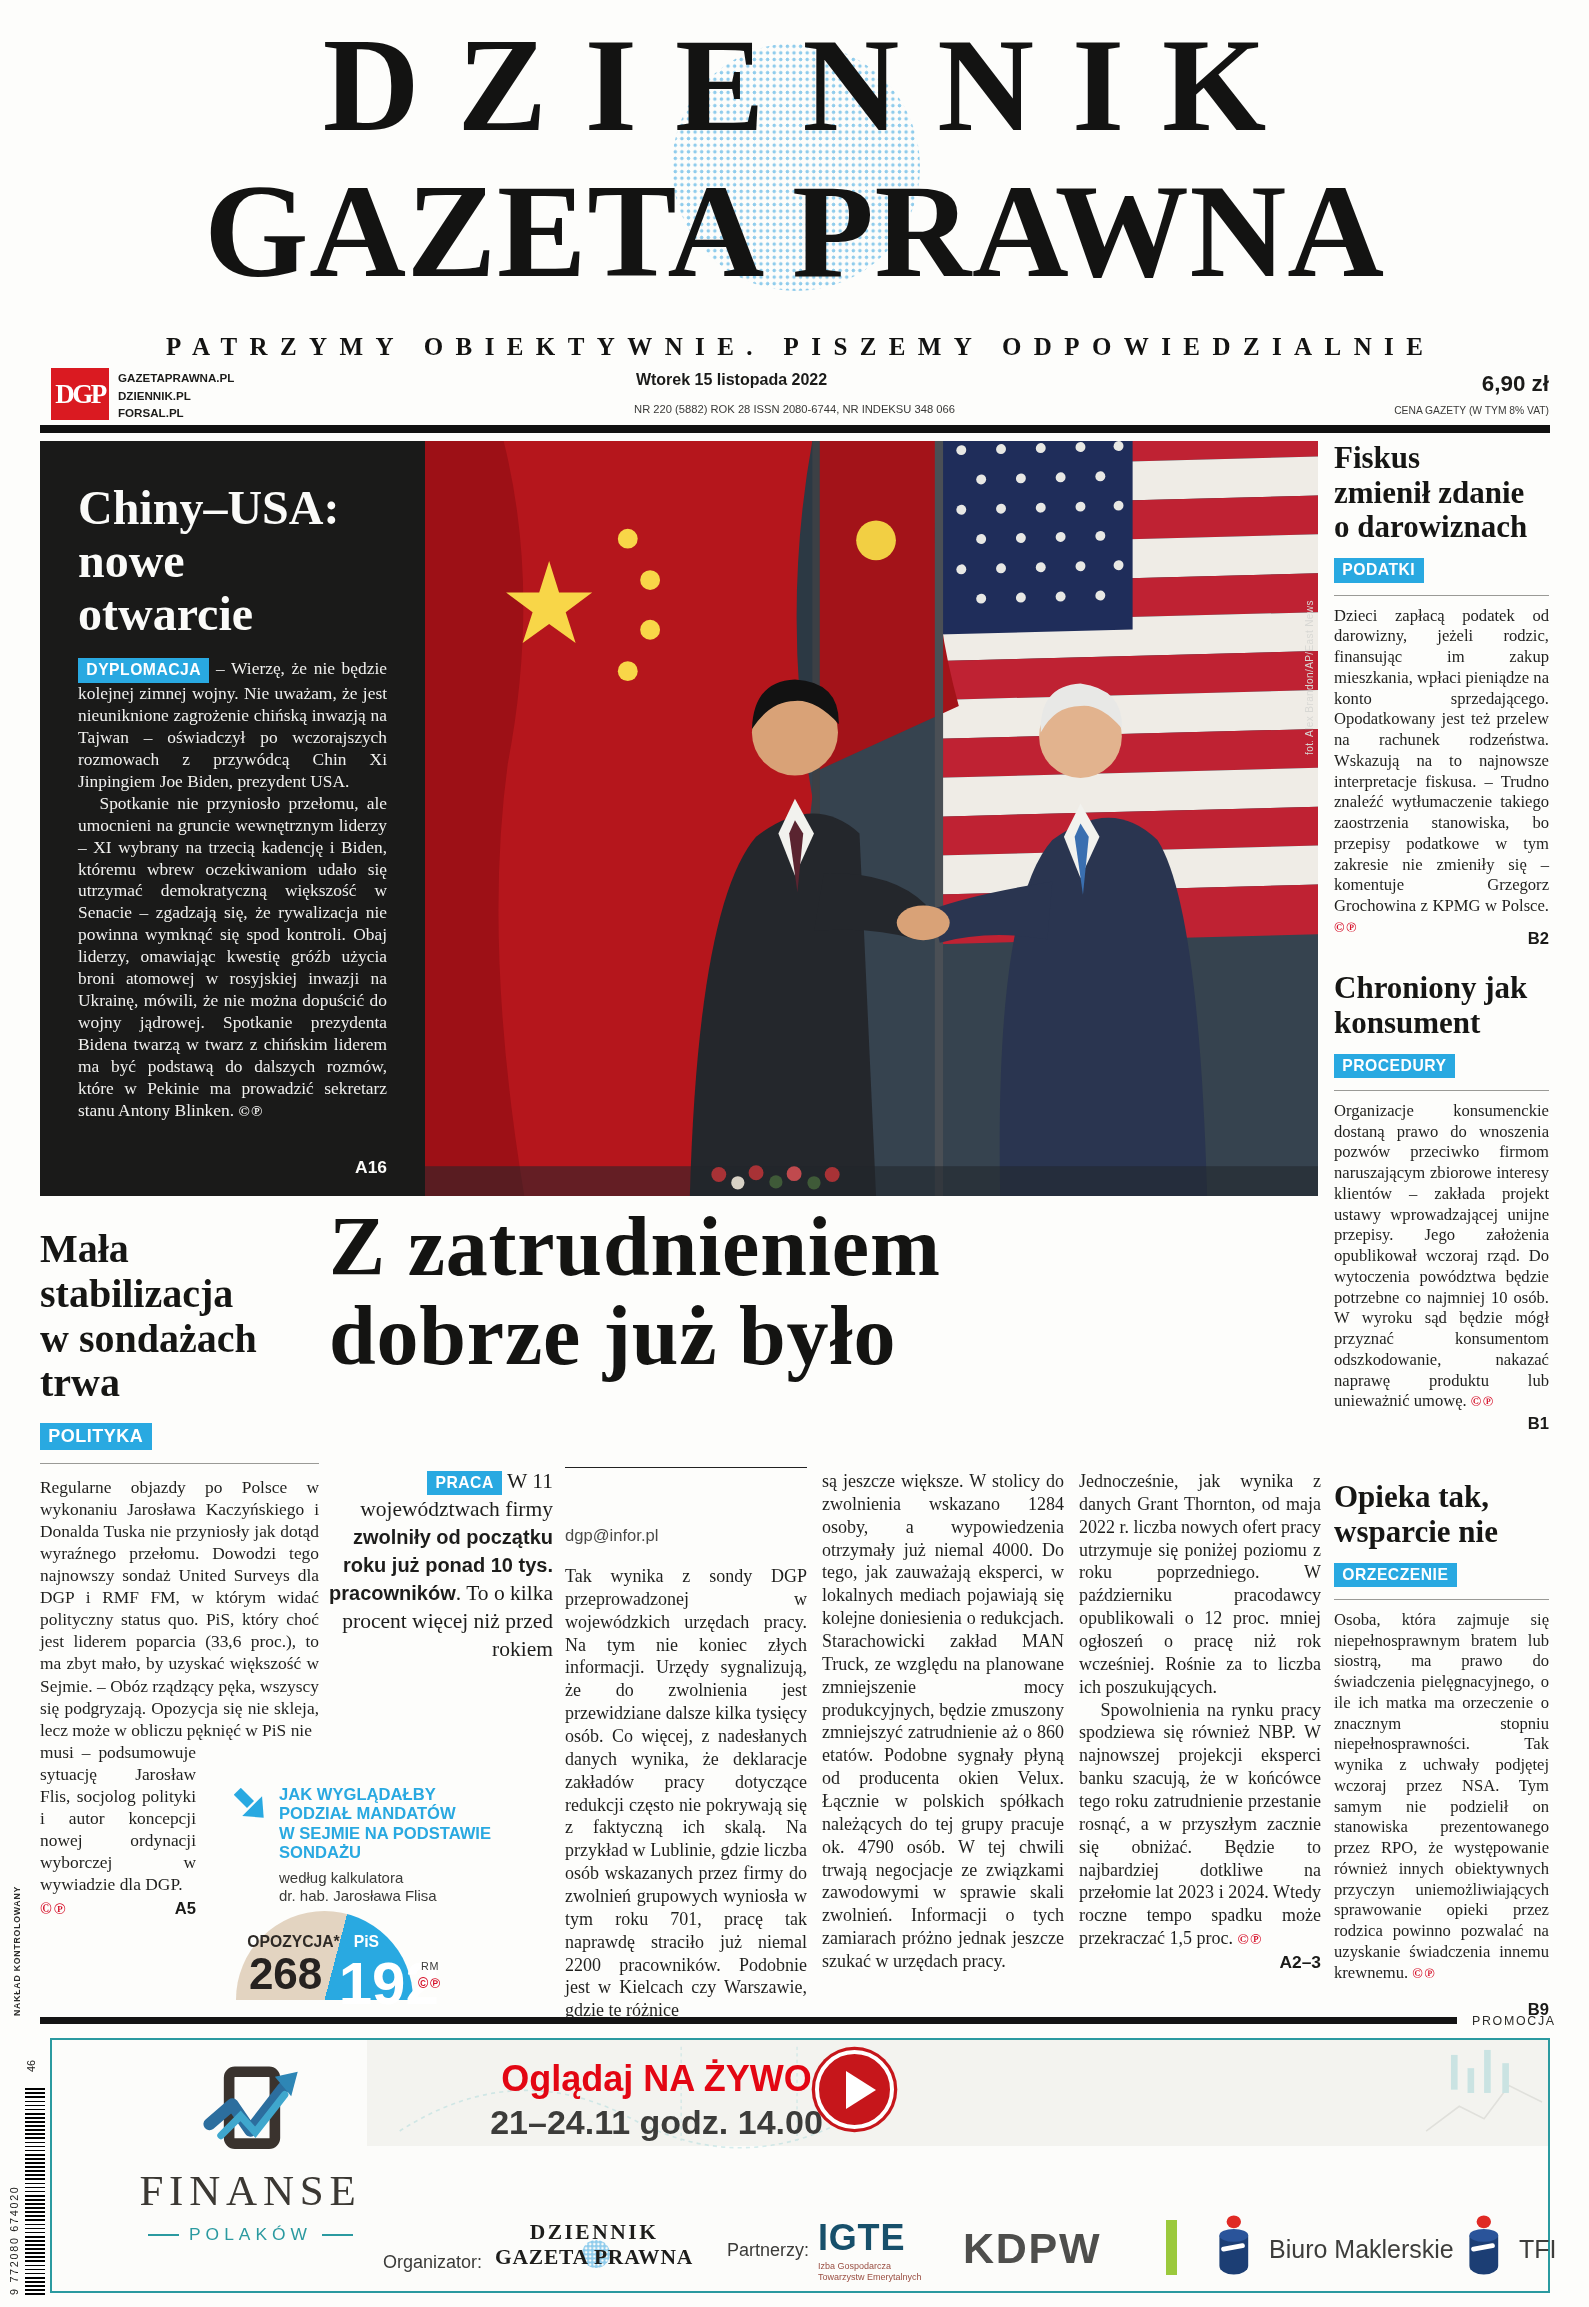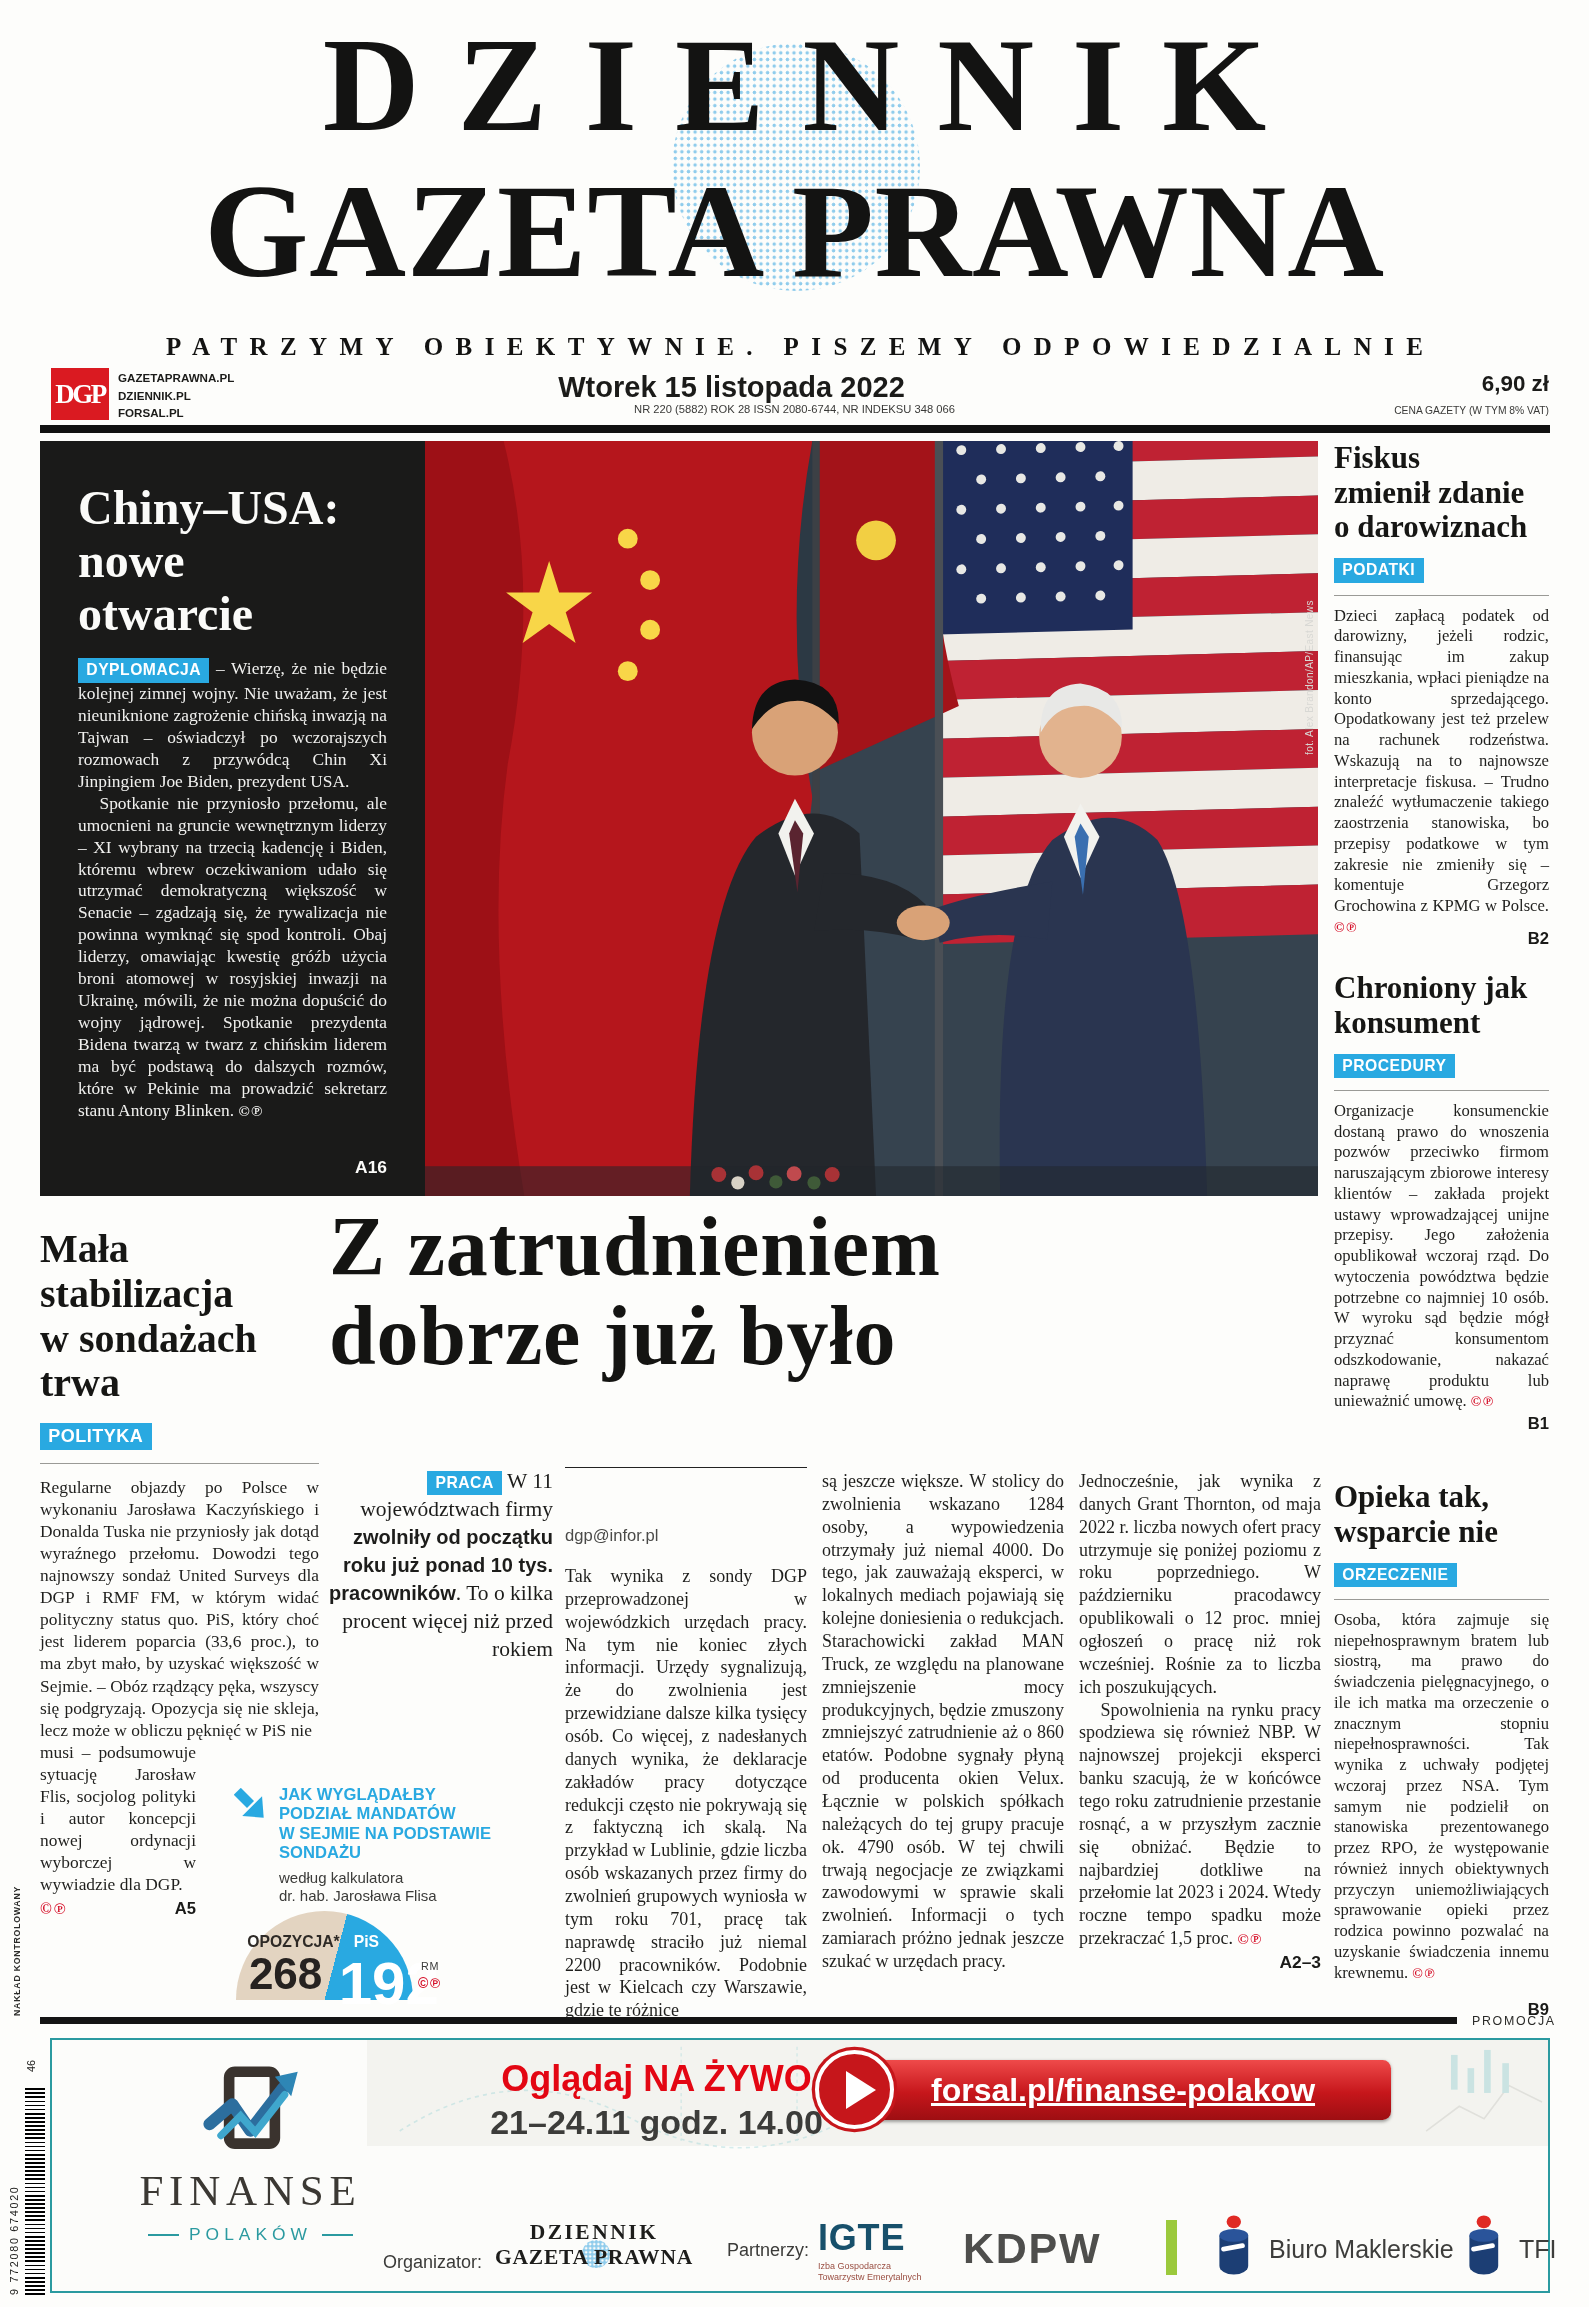--- a/index.html
+++ b/index.html
@@ -44,21 +44,21 @@
   <div class="mast-line" style="top:154px; font-size:134px; letter-spacing:0.8px;">GAZETA PRAWNA</div>
   <div class="mast-line" style="top:333px; font-size:25px; letter-spacing:12.4px; text-indent:12.4px;">PATRZYMY OBIEKTYWNIE. PISZEMY ODPOWIEDZIALNIE</div>
 
   <div class="abs" style="left:51px; top:368px; width:58px; height:52px; background:#da1a21; color:#fff; text-align:center;
               font-family:'Liberation Serif',serif; font-weight:bold; font-size:27px; line-height:52px; letter-spacing:-2.5px;"><span>DGP</span></div>
   <div class="abs sans" style="left:118px; top:369px; font-size:11.6px; font-weight:bold; color:#1b1b19; line-height:1.53;">
     <div>GAZETAPRAWNA.PL</div>
     <div>DZIENNIK.PL</div>
     <div>FORSAL.PL</div>
   </div>
-  <div class="abs sans" style="left:0; top:371px; width:1463px; text-align:center; font-size:29px; font-weight:bold; color:#1b1b19;">Wtorek 15 listopada 2022</div>
+  <div class="abs sans" style="left:0; top:371px; width:1463px; text-align:center; font-size:16px; font-weight:bold; color:#1b1b19;">Wtorek 15 listopada 2022</div>
   <div class="abs sans" style="left:0; top:403px; width:1589px; text-align:center; font-size:11.2px; color:#3a3a38;">NR 220 (5882) ROK 28 ISSN 2080-6744, NR INDEKSU 348 066</div>
   <div class="abs sans" style="right:40px; top:371px; font-size:22.4px; font-weight:bold; color:#1b1b19;">6,90 zł</div>
   <div class="abs sans" style="right:40px; top:405px; font-size:10.3px; color:#3a3a38;">CENA GAZETY (W TYM 8% VAT)</div>
   <div class="abs" style="left:40px; top:425px; width:1510px; height:7.5px; background:#111;"></div>
 
   <div class="abs dark-box" style="left:40px; top:441px; width:385px; height:755px; padding:41px 38px 0 38px;">
     <div class="art-head pre" style="color:#fbfbf9; font-size:48px; line-height:1.1;">Chiny–USA:
 nowe
 otwarcie</div>
     <p class="art-body just" style="color:#f1f1ef; font-size:17.4px; line-height:1.26; margin-top:18px;">
@@ -296,23 +296,20 @@
                 font-size:43px; letter-spacing:5.8px; color:#3b3833;">FINANSE</div>
     <div class="abs" style="left:62px; top:184px; width:273px; display:flex; align-items:center; justify-content:center; gap:10px;">
       <span style="width:31px; border-top:2.5px solid #2b9aa0;"></span>
       <span class="sans" style="font-size:17.4px; letter-spacing:5px; color:#2b9aa0;">POLAKÓW</span>
       <span style="width:31px; border-top:2.5px solid #2b9aa0;"></span>
     </div>
 
     <div class="abs sans" style="left:356px; top:18px; width:497px; text-align:center; font-size:36px; font-weight:bold; color:#e30613;">Oglądaj NA ŻYWO</div>
     <div class="abs sans" style="left:356px; top:63px; width:497px; text-align:center; font-size:34px; font-weight:bold; color:#3c3c3a;">21–24.11 godz. 14.00</div>
 
-    <div class="abs btn-red" style="left:803px; top:20px; width:536px; height:60px; text-align:center;">
-      <span class="sans" style="color:#fff; font-weight:bold; font-size:32px; line-height:60px; text-decoration:underline;">forsal.pl/finanse-polakow</span>
-    </div>
     <div class="abs" style="left:763px; top:10px; width:79px; height:79px; border-radius:50%;
                 background:#c6161b; border:4.1px solid #fff; box-shadow:0 0 0 3.3px #c6161b;">
       <span style="position:absolute; left:26.5px; top:16.6px; width:0; height:0;
                 border-left:30px solid #fff; border-top:19px solid transparent; border-bottom:19px solid transparent;"></span>
     </div>
 
     <div class="abs sans" style="left:331px; top:212px; font-size:18px; color:#3b3b39;">Organizator:</div>
     <div class="abs" style="left:437px; top:180px; width:210px; text-align:center;">
       <div class="abs globe-dots" style="left:93px; top:20px; width:28px; height:28px; background-size:4.1px 4.1px;"></div>
       <div style="font-family:'Liberation Serif',serif; font-weight:bold; font-size:21.5px; letter-spacing:2.5px; color:#1d1d1b; position:relative;">DZIENNIK</div>

